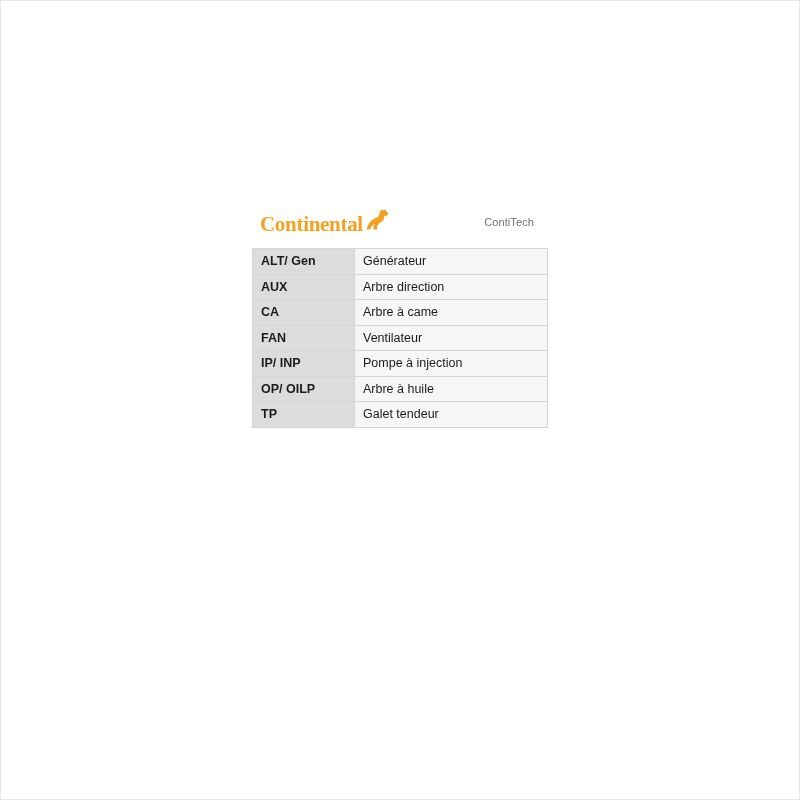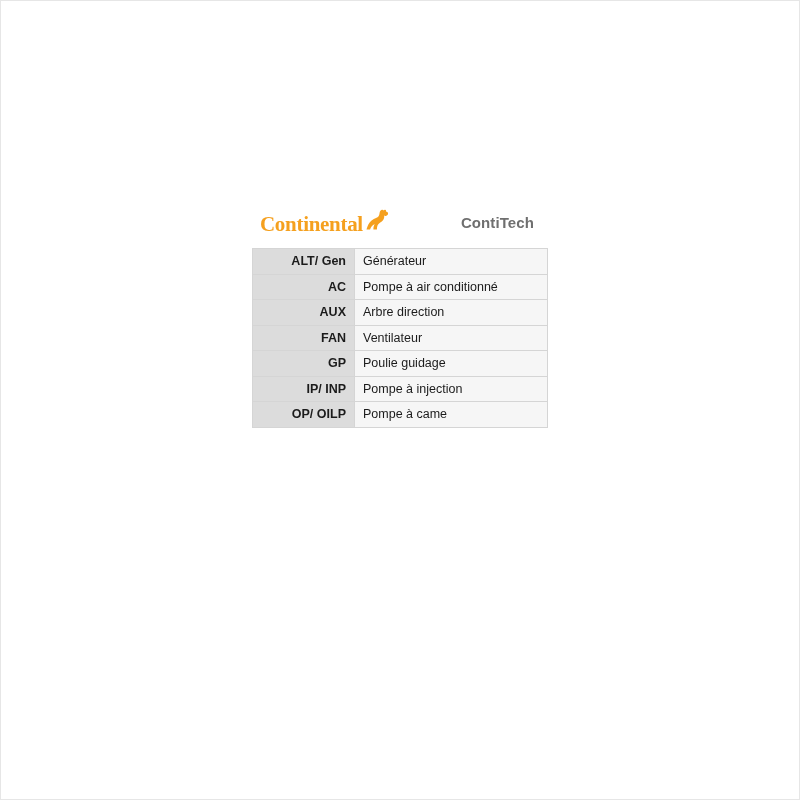--- a/index.html
+++ b/index.html
@@ -53,22 +53,22 @@
     line-height: 1;
   }
   .brand-horse {
     margin-left: 1px;
     margin-bottom: 1px;
     display: block;
   }
   .brand-sub {
     margin-left: auto;
     color: #6f6f6f;
-    font-size: 15px;
-    font-weight: bold;
+    font-size: 11px;
+    font-weight: normal;
     letter-spacing: 0.1px;
     padding-right: 4px;
   }
   table.legend {
     border-collapse: collapse;
     width: 100%;
     table-layout: fixed;
   }
   table.legend tr {
     height: 25.5px;
@@ -79,21 +79,21 @@
     color: #1b1b1b;
     padding: 0 8px;
     vertical-align: middle;
     white-space: nowrap;
     overflow: hidden;
   }
   td.code {
     width: 85px;
     background: #dcdcdc;
     font-weight: bold;
-    text-align: right;
+    text-align: left;
   }
   td.desc {
     background: #f6f6f6;
     font-weight: normal;
   }
 </style>
 </head>
 <body>
 
 <div class="page-frame"></div>
@@ -112,38 +112,38 @@
     <div class="brand-sub">ContiTech</div>
   </div>
 
   <table class="legend">
     <tbody>
       <tr>
         <td class="code">ALT/ Gen</td>
         <td class="desc">Générateur</td>
       </tr>
       <tr>
-        <td class="code">AC</td>
-        <td class="desc">Pompe à air conditionné</td>
-      </tr>
-      <tr>
         <td class="code">AUX</td>
         <td class="desc">Arbre direction</td>
       </tr>
       <tr>
+        <td class="code">CA</td>
+        <td class="desc">Arbre à came</td>
+      </tr>
+      <tr>
         <td class="code">FAN</td>
         <td class="desc">Ventilateur</td>
-      </tr>
-      <tr>
-        <td class="code">GP</td>
-        <td class="desc">Poulie guidage</td>
       </tr>
       <tr>
         <td class="code">IP/ INP</td>
         <td class="desc">Pompe à injection</td>
       </tr>
       <tr>
         <td class="code">OP/ OILP</td>
-        <td class="desc">Pompe à came</td>
+        <td class="desc">Arbre à huile</td>
+      </tr>
+      <tr>
+        <td class="code">TP</td>
+        <td class="desc">Galet tendeur</td>
       </tr>
     </tbody>
   </table>
 </div>
 
 </body></html>

